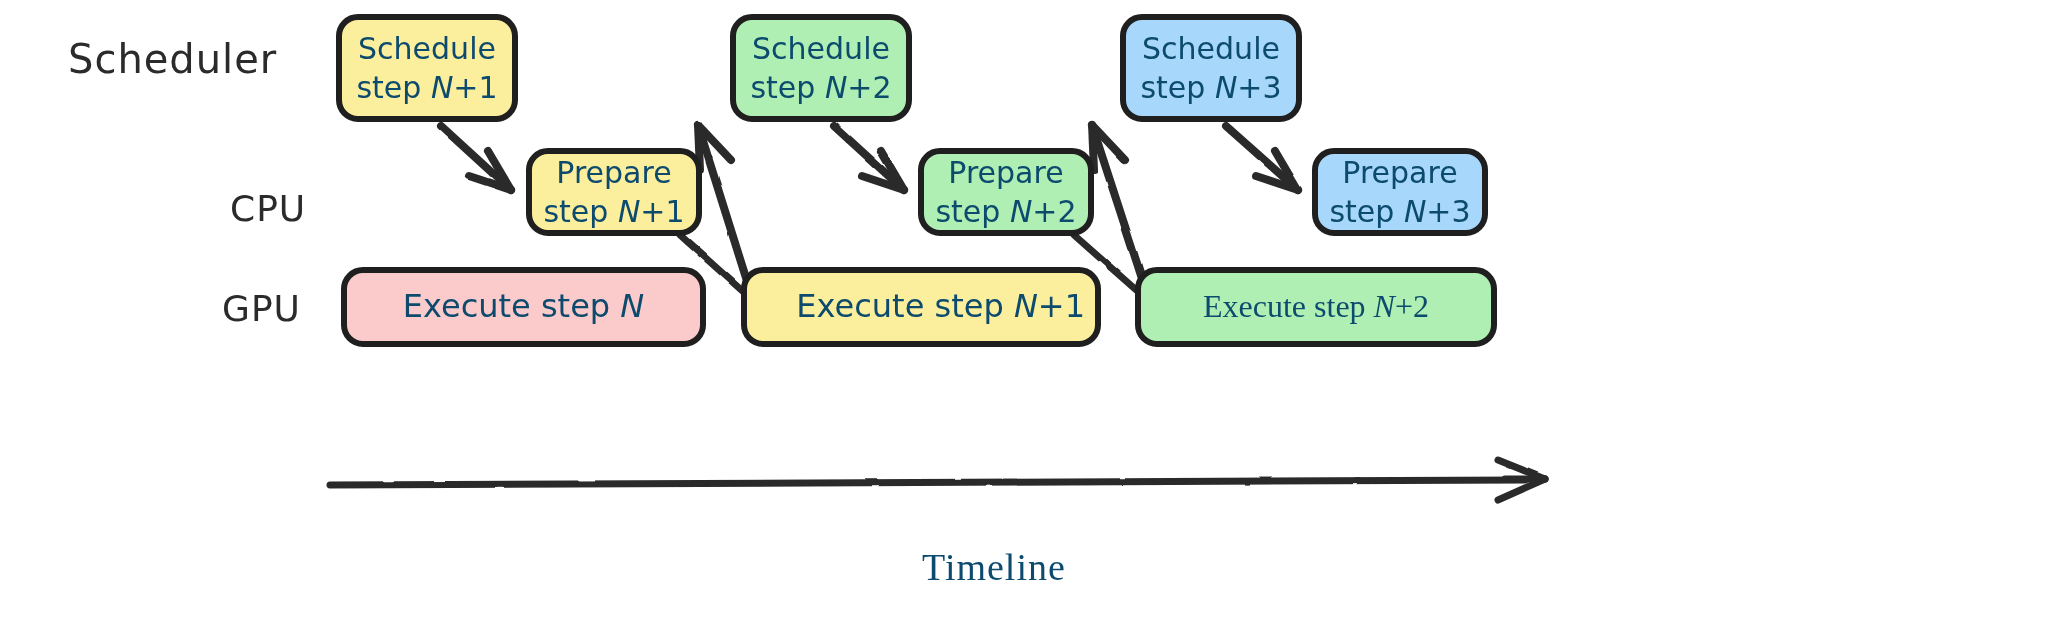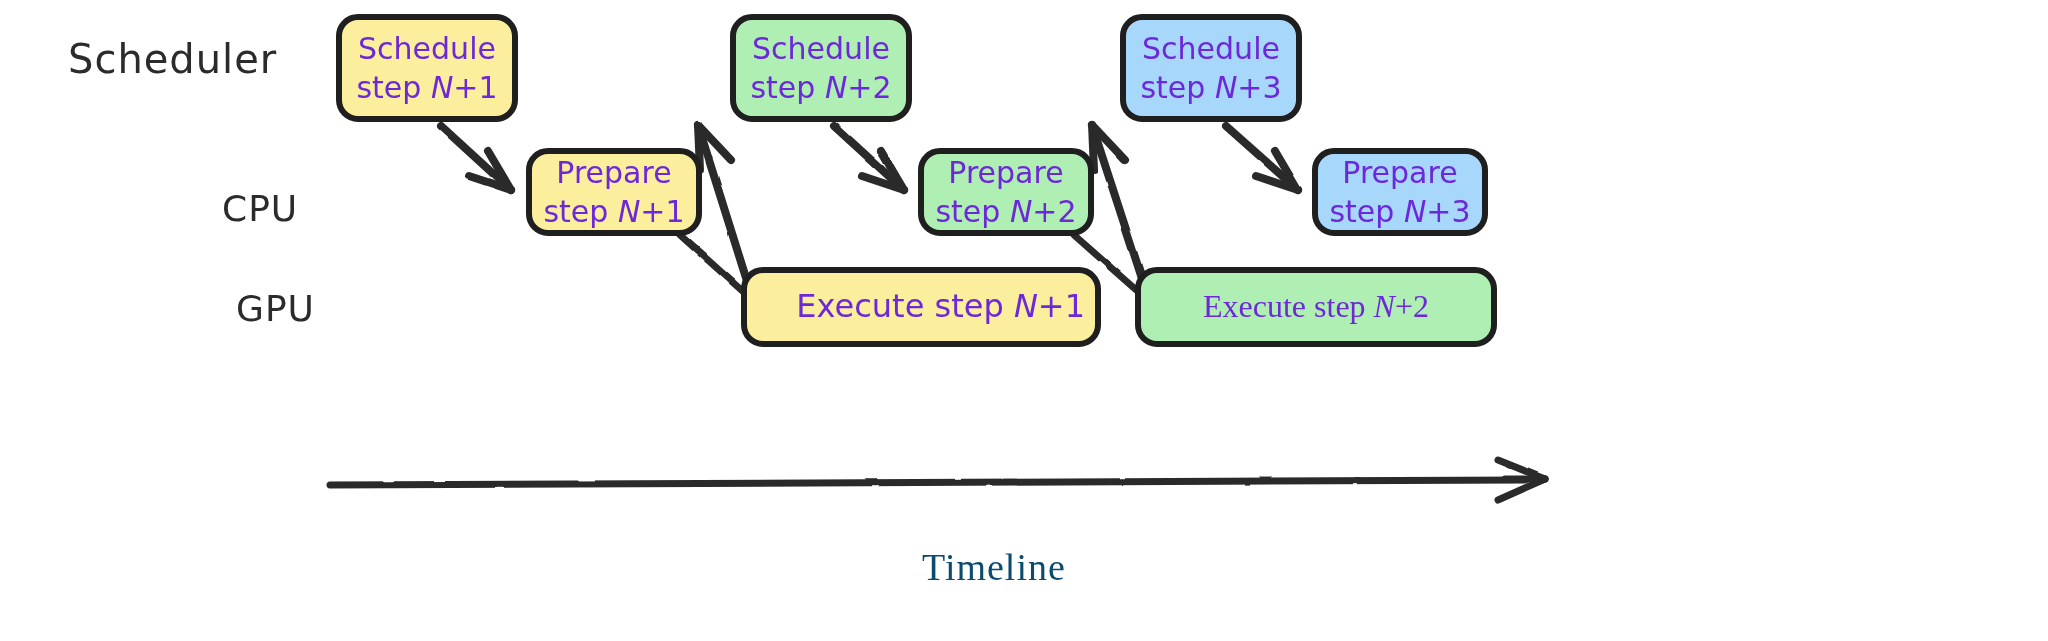--- a/index.html
+++ b/index.html
@@ -41,21 +41,21 @@
   
   .box {
     position: absolute;
     box-sizing: border-box;
     border: 6px solid #1f1f1f;
     border-radius: 22px;
     display: flex;
     flex-direction: column;
     align-items: center;
     justify-content: center;
-    color: #6d28d9;
+    color: #0c4a6e;
     font-family: "DejaVu Sans", sans-serif;
     font-size: 30px;
     line-height: 1.30;
     text-align: center;
     padding: 4px 10px;
     white-space: nowrap;
   }
   .box .ln { display: block; }
   .box em { font-style: italic; }
   .box.wide { font-size: 32px; }
@@ -128,23 +128,23 @@
       <path d="M330,485 L1525,480" stroke="#2a2a2a" stroke-width="7" fill="none" stroke-linecap="round"></path>
       <path d="M1545,479 L1498,460" stroke="#2a2a2a" stroke-width="7" fill="none" stroke-linecap="round"></path>
       <path d="M1545,479 L1498,500" stroke="#2a2a2a" stroke-width="7" fill="none" stroke-linecap="round"></path>
       <path d="M1545,479 L1505,479" stroke="#2a2a2a" stroke-width="7" fill="none" stroke-linecap="round"></path>
     </g>
   </svg>
 
   <div class="lane-label big" style="left:68px; top:36px;">Scheduler</div>
 
 
-  <div class="lane-label small" style="left:222px; top:188px;">CPU</div>
-
-  <div class="lane-label small" style="left:236px; top:288px;">GPU</div>
+  <div class="lane-label small" style="left:230px; top:188px;">CPU</div>
+
+  <div class="lane-label small" style="left:222px; top:288px;">GPU</div>
 
   <div class="box" style="left:336px; top:14px; width:182px; height:108px; background:#FBEE9C;">
     <span class="ln">Schedule</span>
     <span class="ln">
       <span>step </span><em>N</em><span>+1</span>
     </span>
   </div>
 
   <div class="box" style="left:730px; top:14px; width:182px; height:108px; background:#B0EFB3;">
     <span class="ln">Schedule</span>
@@ -174,20 +174,25 @@
     </span>
   </div>
 
   <div class="box" style="left:1312px; top:148px; width:176px; height:88px; background:#A7D8FB;">
     <span class="ln">Prepare</span>
     <span class="ln">
       <span>step </span><em>N</em><span>+3</span>
     </span>
   </div>
 
+  <div class="box wide" style="left:341px; top:267px; width:365px; height:80px; background:#FBCBCB;">
+    <span class="ln">
+      <span>Execute step </span><em>N</em><span></span>
+    </span>
+  </div>
 
   <div class="box wide" style="left:741px; top:267px; width:360px; height:80px; background:#FBEE9C;align-items:flex-end;">
     <span class="ln">
       <span>Execute step </span><em>N</em><span>+1</span>
     </span>
   </div>
 
   <div class="box wide" style="left:1135px; top:267px; width:362px; height:80px; background:#B0EFB3;font-family:Liberation Serif, serif;">
     <span class="ln">
       <span>Execute step </span><em>N</em><span>+2</span>

